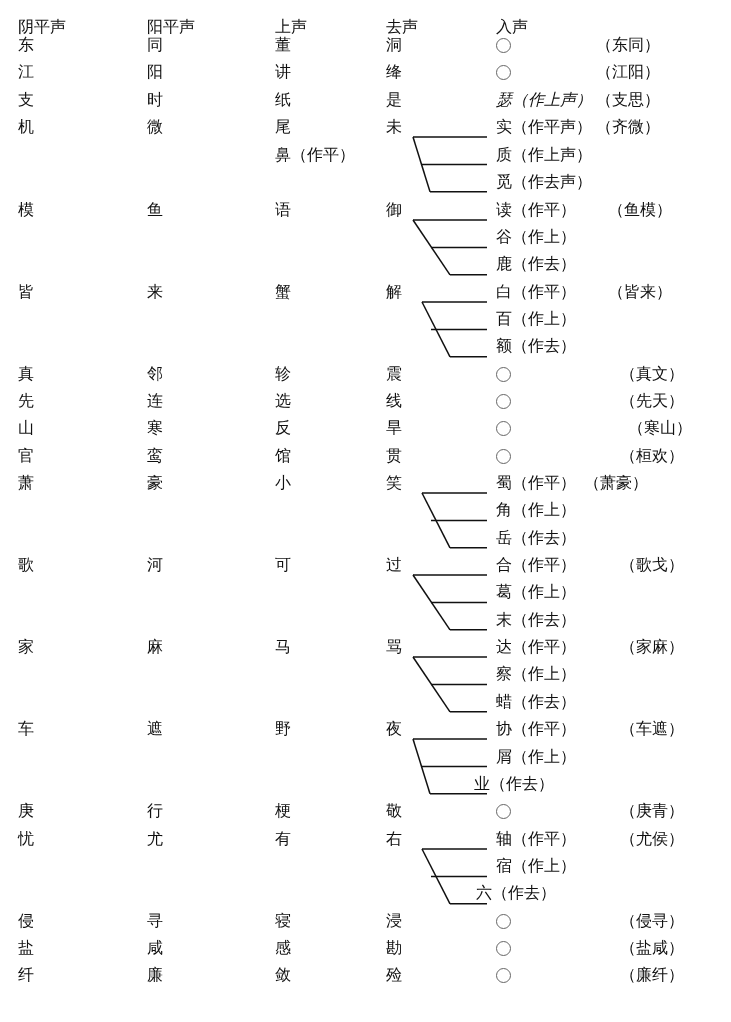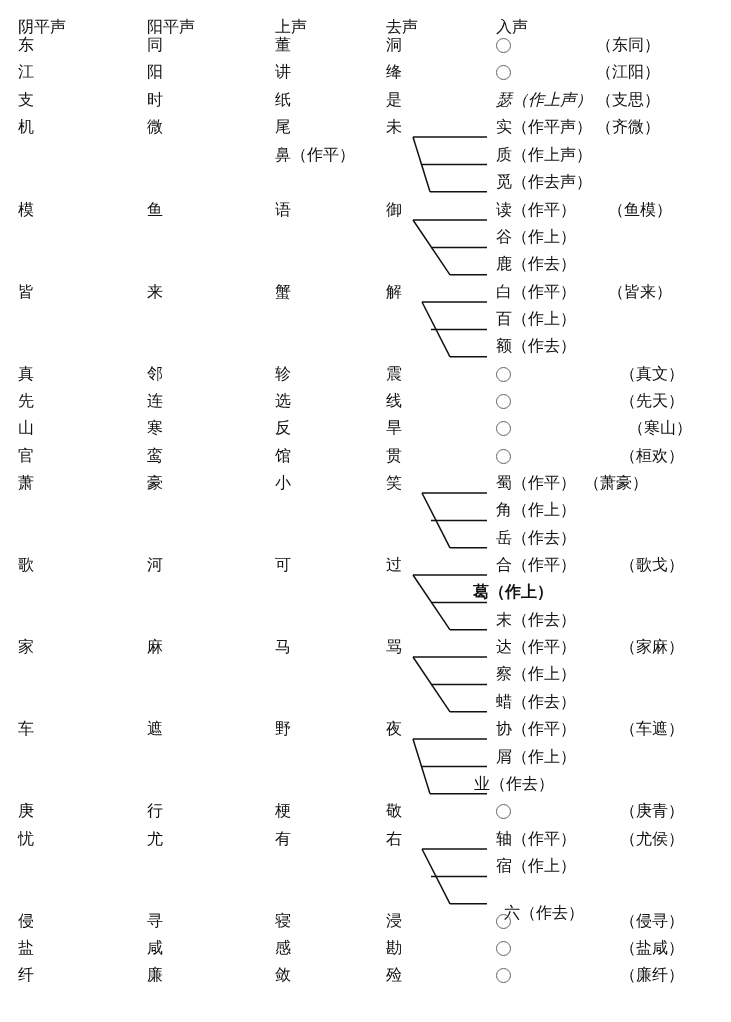--- a/index.html
+++ b/index.html
@@ -92,21 +92,21 @@
     <div class="cell" style="left: 496px; top: 473px;">蜀（作平）</div>
     <div class="cell" style="left: 584px; top: 473px;">（萧豪）</div>
     <div class="cell" style="left: 496px; top: 500px;">角（作上）</div>
     <div class="cell" style="left: 496px; top: 528px;">岳（作去）</div>
     <div class="cell" style="left: 18px; top: 555px;">歌</div>
     <div class="cell" style="left: 147px; top: 555px;">河</div>
     <div class="cell" style="left: 275px; top: 555px;">可</div>
     <div class="cell" style="left: 386px; top: 555px;">过</div>
     <div class="cell" style="left: 496px; top: 555px;">合（作平）</div>
     <div class="cell" style="left: 620px; top: 555px;">（歌戈）</div>
-    <div class="cell" style="left: 473px; top: 582px; font-weight: bold;">葛（作上）</div>
+    <div class="cell" style="left: 496px; top: 582px;">葛（作上）</div>
     <div class="cell" style="left: 496px; top: 610px;">末（作去）</div>
     <div class="cell" style="left: 18px; top: 637px;">家</div>
     <div class="cell" style="left: 147px; top: 637px;">麻</div>
     <div class="cell" style="left: 275px; top: 637px;">马</div>
     <div class="cell" style="left: 386px; top: 637px;">骂</div>
     <div class="cell" style="left: 496px; top: 637px; text-align: right;">达（作平）</div>
     <div class="cell" style="left: 620px; top: 637px;">（家麻）</div>
     <div class="cell" style="left: 496px; top: 664px;">察（作上）</div>
     <div class="cell" style="left: 496px; top: 692px;">蜡（作去）</div>
     <div class="cell" style="left: 18px; top: 719px;">车</div>
@@ -123,21 +123,21 @@
     <div class="cell" style="left: 386px; top: 801px;">敬</div>
     <div class="cell" style="left: 496px; top: 801px;"><span class="circle"></span></div>
     <div class="cell" style="left: 620px; top: 801px;">（庚青）</div>
     <div class="cell" style="left: 18px; top: 829px;">忧</div>
     <div class="cell" style="left: 147px; top: 829px;">尤</div>
     <div class="cell" style="left: 275px; top: 829px;">有</div>
     <div class="cell" style="left: 386px; top: 829px;">右</div>
     <div class="cell" style="left: 496px; top: 829px;">轴（作平）</div>
     <div class="cell" style="left: 620px; top: 829px;">（尤侯）</div>
     <div class="cell" style="left: 496px; top: 856px;">宿（作上）</div>
-    <div class="cell" style="left: 504px; top: 883px; margin-top: 20px;">六（作去）</div>
+    <div class="cell" style="left: 476px; top: 883px;">六（作去）</div>
     <div class="cell" style="left: 18px; top: 911px;">侵</div>
     <div class="cell" style="left: 147px; top: 911px;">寻</div>
     <div class="cell" style="left: 275px; top: 911px;">寝</div>
     <div class="cell" style="left: 386px; top: 911px;">浸</div>
     <div class="cell" style="left: 496px; top: 911px;"><span class="circle"></span></div>
     <div class="cell" style="left: 620px; top: 911px;">（侵寻）</div>
     <div class="cell" style="left: 18px; top: 938px;">盐</div>
     <div class="cell" style="left: 147px; top: 938px;">咸</div>
     <div class="cell" style="left: 275px; top: 938px;">感</div>
     <div class="cell" style="left: 386px; top: 938px;">勘</div>

